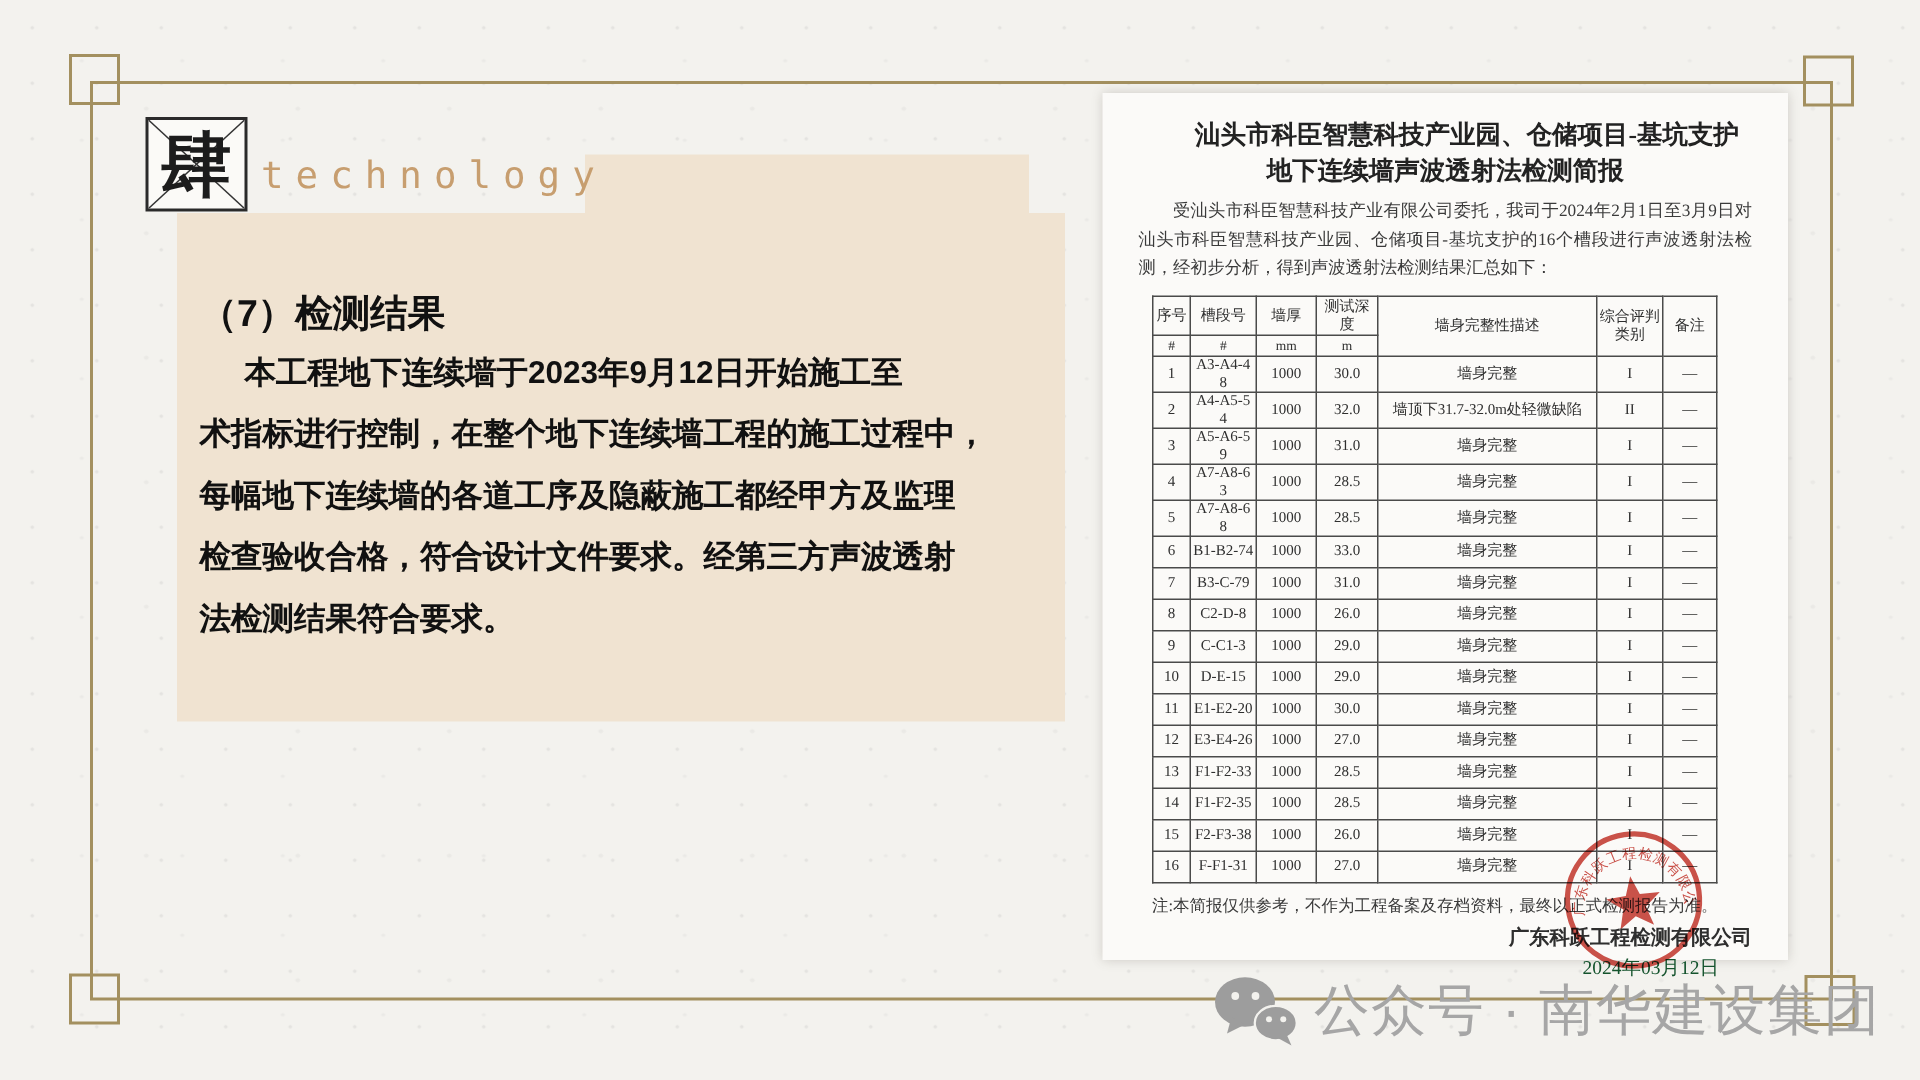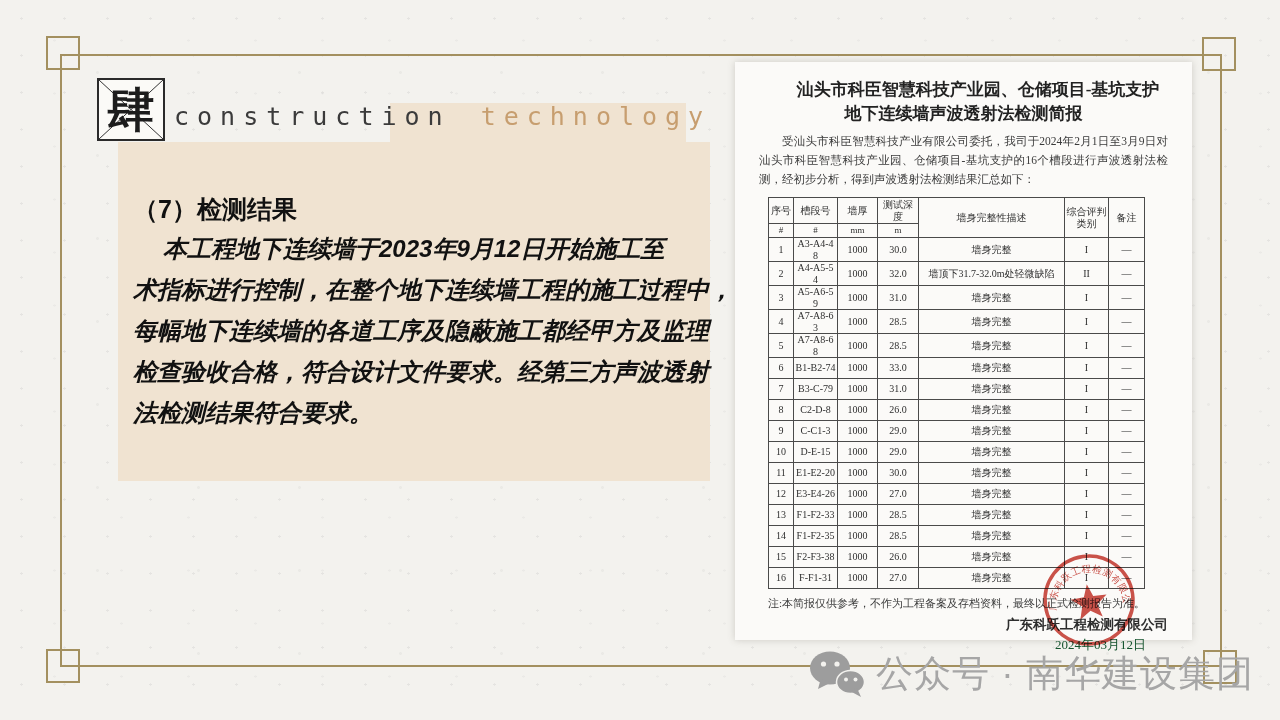--- a/index.html
+++ b/index.html
@@ -32,21 +32,21 @@
   .badge-char{position:relative;font-size:47px;font-weight:900;color:#1c1c1c;line-height:1;z-index:1;
     font-family:"Liberation Sans",sans-serif;}
   
   .header-en{position:absolute;left:174px;top:102px;z-index:4;display:flex;gap:30px;
     font-family:"DejaVu Sans Mono",monospace;font-size:25px;letter-spacing:8px;white-space:nowrap;}
   .word-dark{color:#3b3b3b;}
   .word-light{color:#c79e6f;}
   
   .content{position:absolute;left:133px;top:190px;width:578px;z-index:4;color:#111;}
   .content-heading{font-size:25px;font-weight:700;line-height:38px;}
-  .content-line{font-size:24px;font-weight:700;line-height:41px;white-space:nowrap;font-style:italic;}
+  .content-line{font-size:21px;font-weight:700;line-height:41px;white-space:nowrap;}
   .content-line.first{text-indent:30px;}
   
   .doc{position:absolute;left:735px;top:62px;width:457px;height:578px;background:#fbfaf8;
     box-shadow:0 0 7px rgba(90,85,75,.25);z-index:3;color:#333;
     font-family:"Liberation Serif",serif;}
   .doc-title{ text-align:center;font-weight:700;color:#222;font-size:17px;line-height:24px;white-space:nowrap;}
   .doc-title.t1{padding-top:16px;padding-left:29px;}
   .doc-intro{margin:6px 24px 0 24px;font-size:11.5px;line-height:19px;text-indent:2em;text-align:justify;color:#3a3a3a;}
   .report-table{border-collapse:collapse;margin:8px 0 0 33px;width:376px;table-layout:fixed;
     font-size:10px;color:#2f2f2f;}
@@ -85,21 +85,20 @@
 
   <div class="badge">
     <svg viewBox="0 0 64 59">
       <line x1="0" y1="0" x2="64" y2="59" stroke="#333" stroke-width="1"></line>
       <line x1="64" y1="0" x2="0" y2="59" stroke="#333" stroke-width="1"></line>
     </svg>
     <span class="badge-char">肆</span>
   </div>
 
   <div class="header-en">
-    <span class="word-dark">construction</span>
     <span class="word-light">technology</span>
   </div>
 
   <div class="content">
     <div class="content-heading">（7）检测结果</div>
     <div class="content-line first">本工程地下连续墙于2023年9月12日开始施工至</div>
     <div class="content-line">术指标进行控制，在整个地下连续墙工程的施工过程中，</div>
     <div class="content-line">每幅地下连续墙的各道工序及隐蔽施工都经甲方及监理</div>
     <div class="content-line">检查验收合格，符合设计文件要求。经第三方声波透射</div>
     <div class="content-line">法检测结果符合要求。</div>

